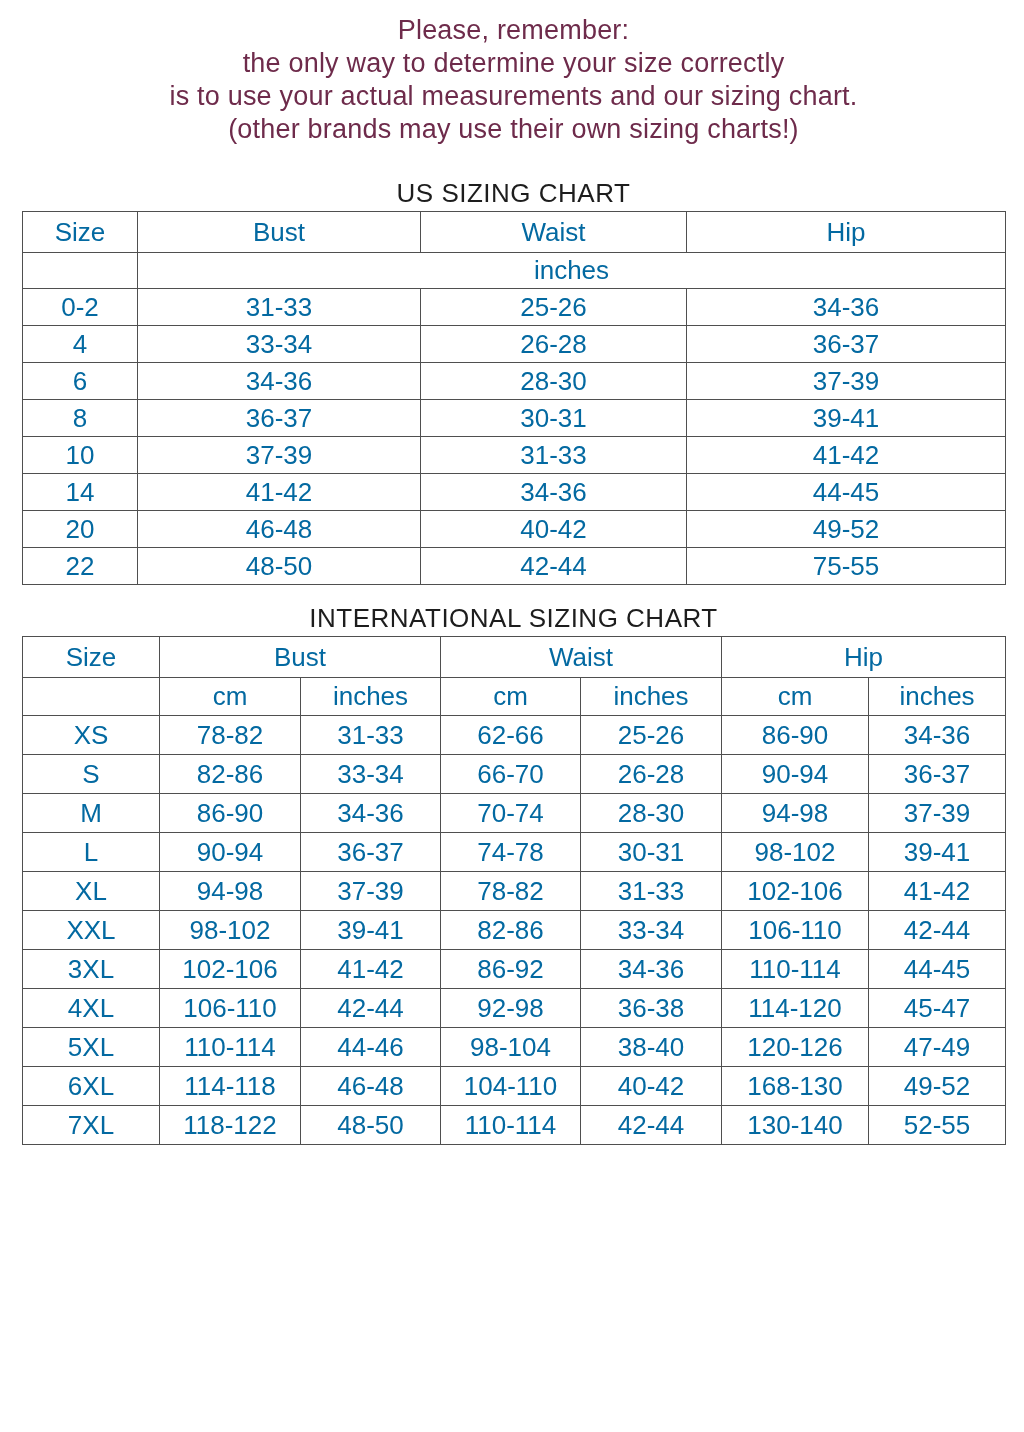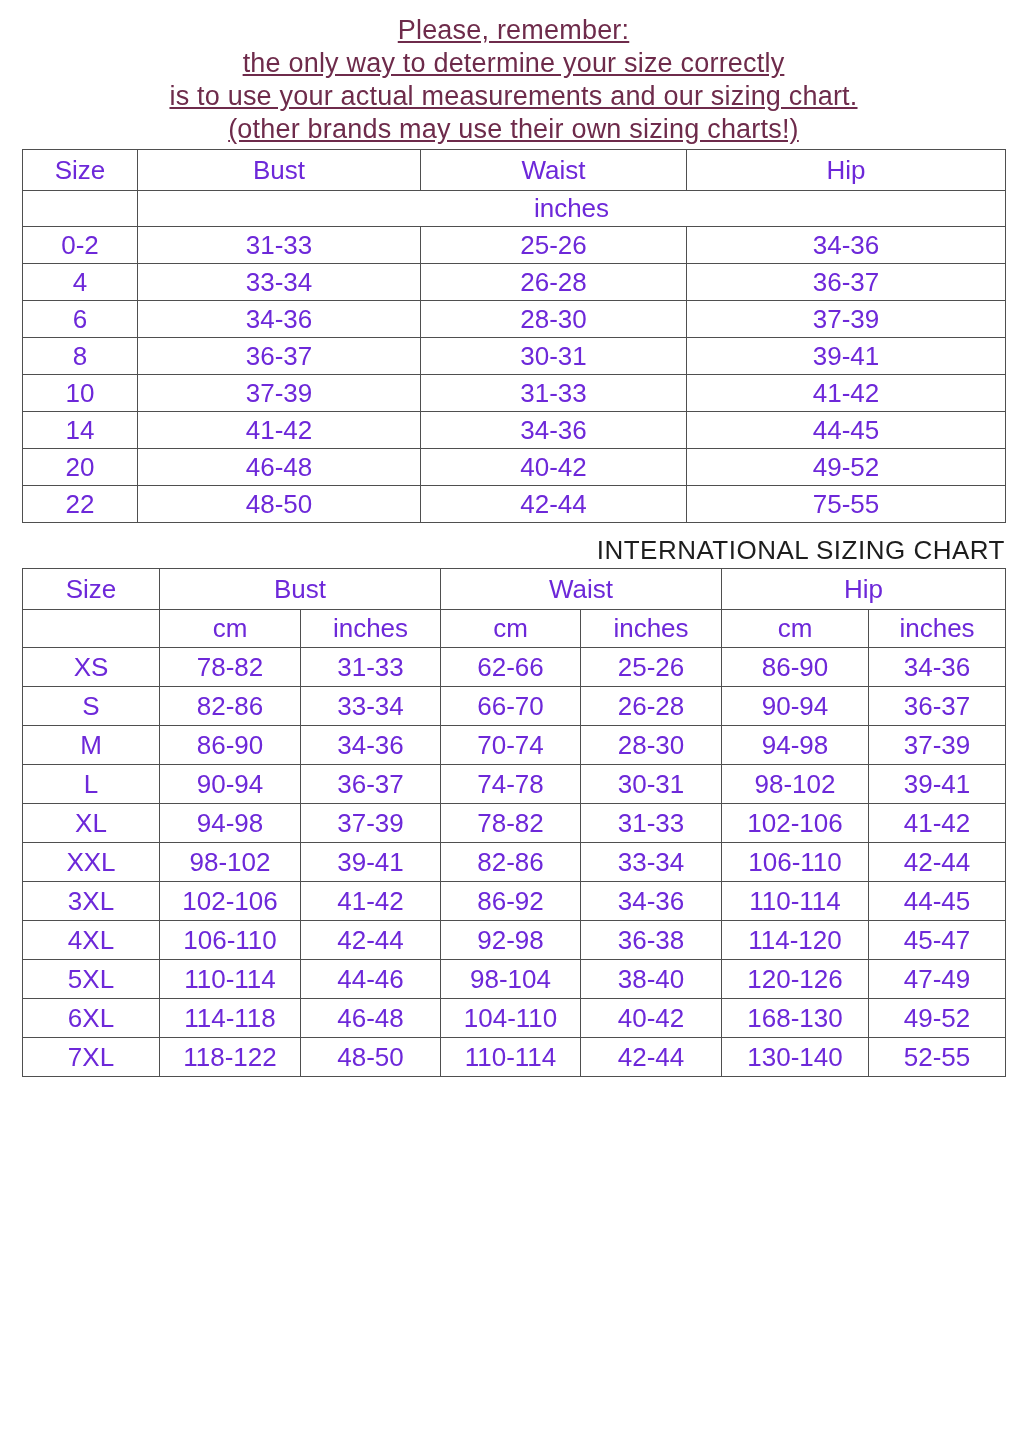--- a/index.html
+++ b/index.html
@@ -17,44 +17,43 @@
 
   
   .intro {
     padding-top: 14px;
     text-align: center;
     color: #6E2B4B;
     font-size: 27px;
     line-height: 33px;
     font-weight: 300;
     letter-spacing: 0.2px;
-    text-decoration: underline;
   }
   .intro .group + .group { margin-top: 33px; }
 
   
   .section-title {
     text-align: center;
     color: #1d1d1d;
     font-size: 26px;
     line-height: 30px;
     font-weight: 400;
     letter-spacing: 0.5px;
   }
   .section-title.us { margin-top: 32px; }
-  .section-title.intl { margin-top: 12px; text-align: right; }
+  .section-title.intl { margin-top: 18px; }
 
   
   table.sizing-table {
     border-collapse: collapse;
     table-layout: fixed;
     width: 983px;
     margin-top: 3px;
     font-size: 26px;
-    color: #6d28d9;
+    color: #0369a1;
     font-weight: 300;
   }
   table.sizing-table th,
   table.sizing-table td {
     border: 1px solid #4f4f4f;
     text-align: center;
     vertical-align: middle;
     font-weight: 300;
     padding: 0;
     overflow: hidden;
@@ -75,20 +74,21 @@
 
   <div class="intro">
     <div class="group">
       <div>Please, remember:</div>
       <div>the only way to determine your size correctly</div>
       <div>is to use your actual measurements and our sizing chart.</div>
       <div>(other brands may use their own sizing charts!)</div>
     </div>
   </div>
 
+  <div class="section-title us">US SIZING CHART</div>
 
   <table class="sizing-table us-table">
     <colgroup>
       <col style="width:115px">
       <col style="width:283px">
       <col style="width:266px">
       <col style="width:319px">
     </colgroup>
     <thead>
       <tr class="hdr">

